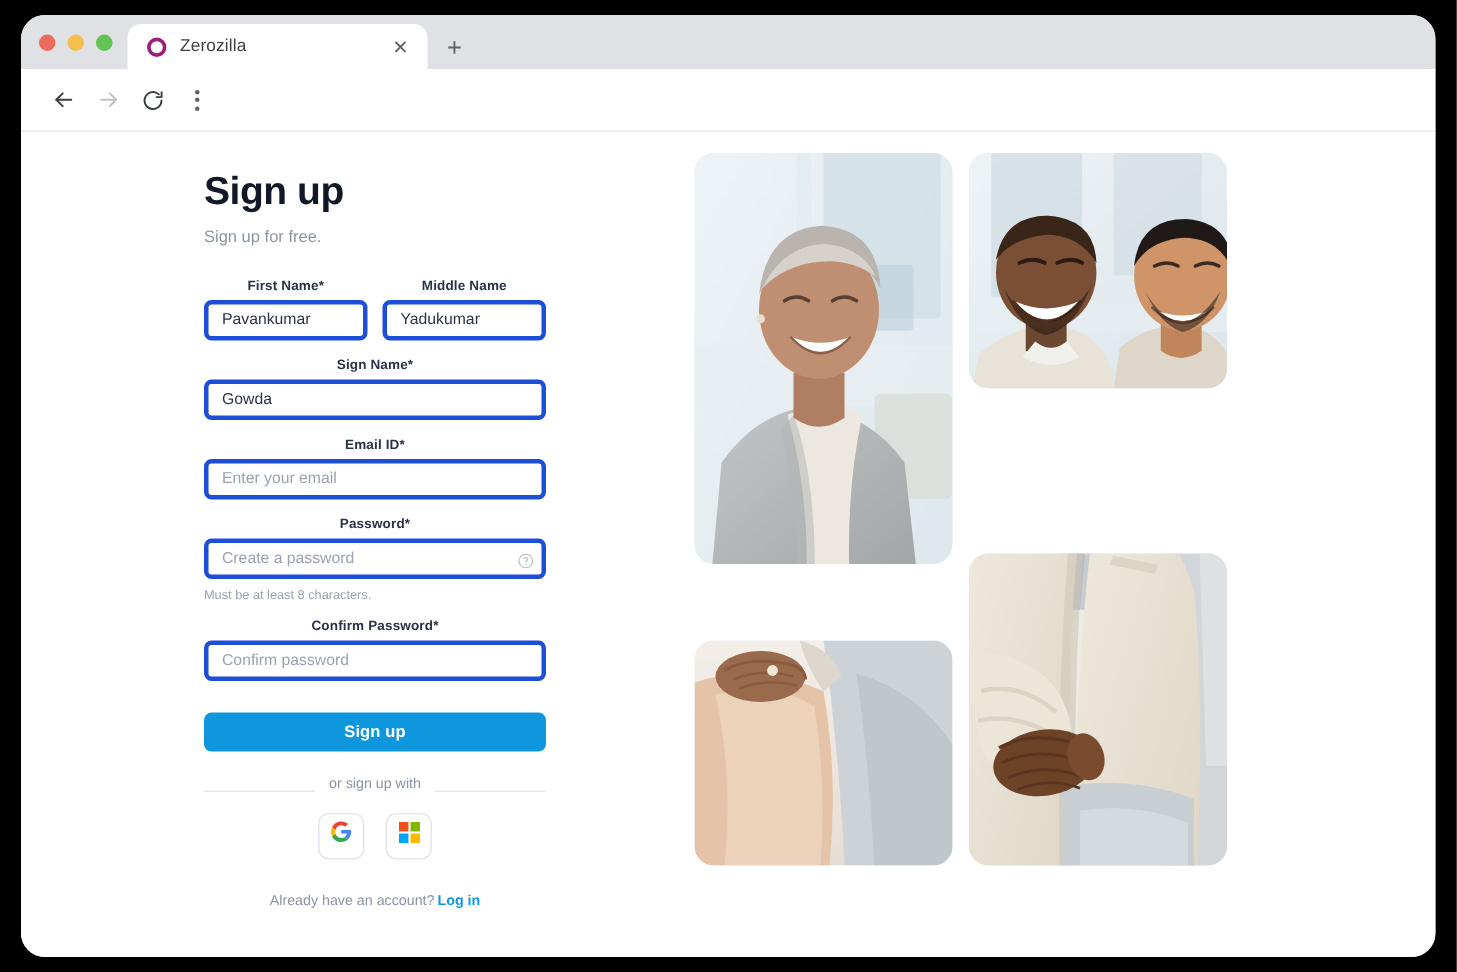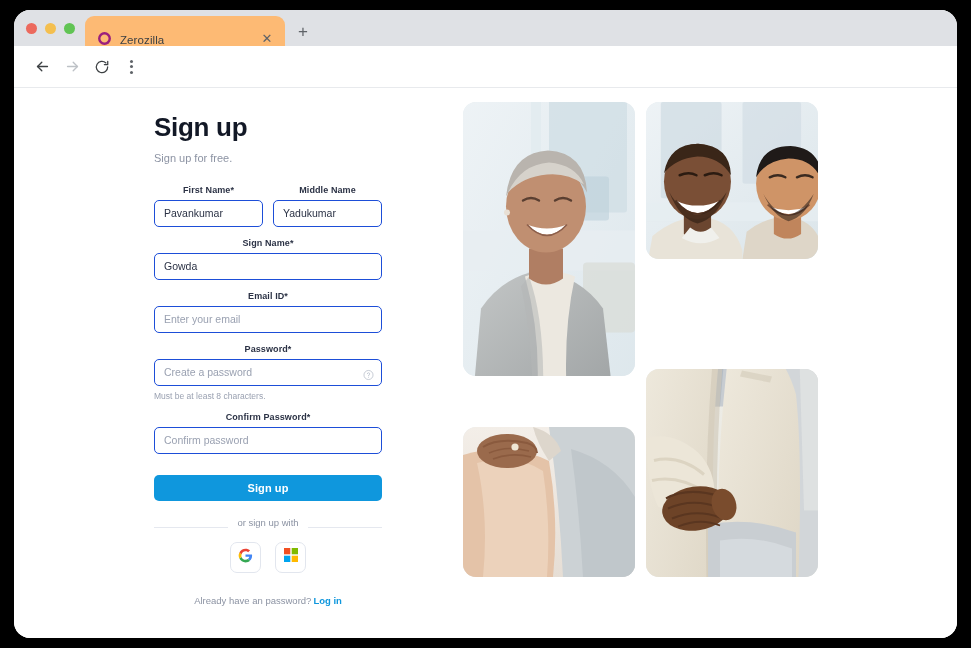--- a/index.html
+++ b/index.html
@@ -38,26 +38,26 @@
     height: 36px;
     padding: 0 10px 0 4px;
   }
   .tl { width: 11px; height: 11px; border-radius: 50%; }
   .tl-red { background: #ec6a5e; }
   .tl-yellow { background: #f4bf4f; }
   .tl-green { background: #61c454; }
 
   .tab {
     display: flex;
-    align-items: flex-end;
+    align-items: center;
     gap: 8px;
     height: 30px;
     min-width: 200px;
     padding: 0 10px 0 12px;
-    background: #fdba74;
+    background: #ffffff;
     border-radius: 9px 9px 0 0;
     position: relative;
   }
   .tab-favicon {
     width: 15px; height: 15px;
     flex: none;
     display: block;
   }
   .tab-title {
     font-size: 11.5px;
@@ -138,21 +138,20 @@
     background: #ffffff;
     position: relative;
     overflow: hidden;
   }
 
   
   .signup {
     position: absolute;
     left: 122px; top: 25px;
     width: 228px;
-    margin-left: 18px;
   }
   .page-title {
     font-size: 26px;
     font-weight: 700;
     color: #121826;
     letter-spacing: -0.3px;
     line-height: 1.1;
   }
   .page-subtitle {
     margin-top: 10px;
@@ -170,21 +169,21 @@
     font-weight: 700;
     color: #2b3245;
     margin-bottom: 5px;
     letter-spacing: .1px;
     text-align: center;
   }
   .input-wrap { position: relative; }
   .input {
     width: 100%;
     height: 27px;
-    border: 1px solid #1d4ed8;
+    border: 3px solid #1d4ed8;
     border-radius: 5px;
     background: #ffffff;
     font-size: 10.5px;
     color: #2b3245;
     padding: 0 9px;
     font-family: "Liberation Sans", sans-serif;
     outline: none;
   }
   .input::placeholder { color: #9aa1b1; }
   .input.has-icon { padding-right: 24px; }
@@ -418,21 +417,21 @@
                 <rect x="0" y="0" width="7.2" height="7.2" fill="#F25022"></rect>
                 <rect x="8.8" y="0" width="7.2" height="7.2" fill="#7FBA00"></rect>
                 <rect x="0" y="8.8" width="7.2" height="7.2" fill="#00A4EF"></rect>
                 <rect x="8.8" y="8.8" width="7.2" height="7.2" fill="#FFB900"></rect>
               </svg>
             </span>
           </div>
         </div>
 
         <div class="footer-note">
-          <span>Already have an password?</span><a class="footer-link" href="#">Log in</a>
+          <span>Already have an account?</span><a class="footer-link" href="#">Log in</a>
         </div>
 
       </div>
     </div>
 
     <div class="collage">
 
       <div class="photo photo-a">
         <svg viewBox="0 0 172 317" preserveAspectRatio="xMidYMid slice">
           <defs>

